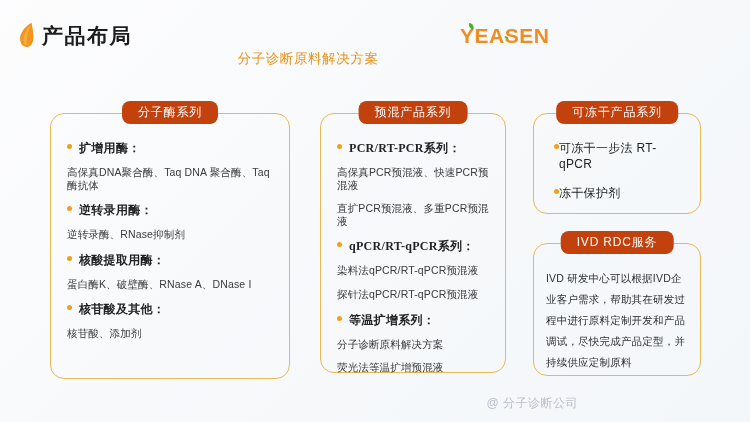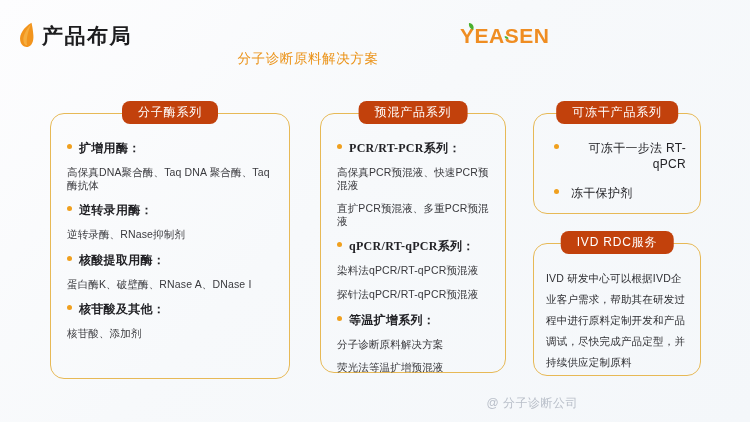--- a/index.html
+++ b/index.html
@@ -119,26 +119,25 @@
     color: #3a3a3e;
     margin: 0 0 11px 2px;
     letter-spacing: 0.15px;
     line-height: 1.2;
   }
 
   
   .simple-item {
     display: flex;
     align-items: baseline;
-    gap: 12px;
+    gap: 0;
     font-size: 12px;
     color: #222226;
     margin: 0 0 14px 6px;
     letter-spacing: 0.3px;
-    text-align: right;
   }
 
   
   .para {
     font-size: 10.5px;
     color: #2e2e32;
     line-height: 2.0;
     letter-spacing: 0.2px;
     margin: 0;
     padding: 0 4px;

